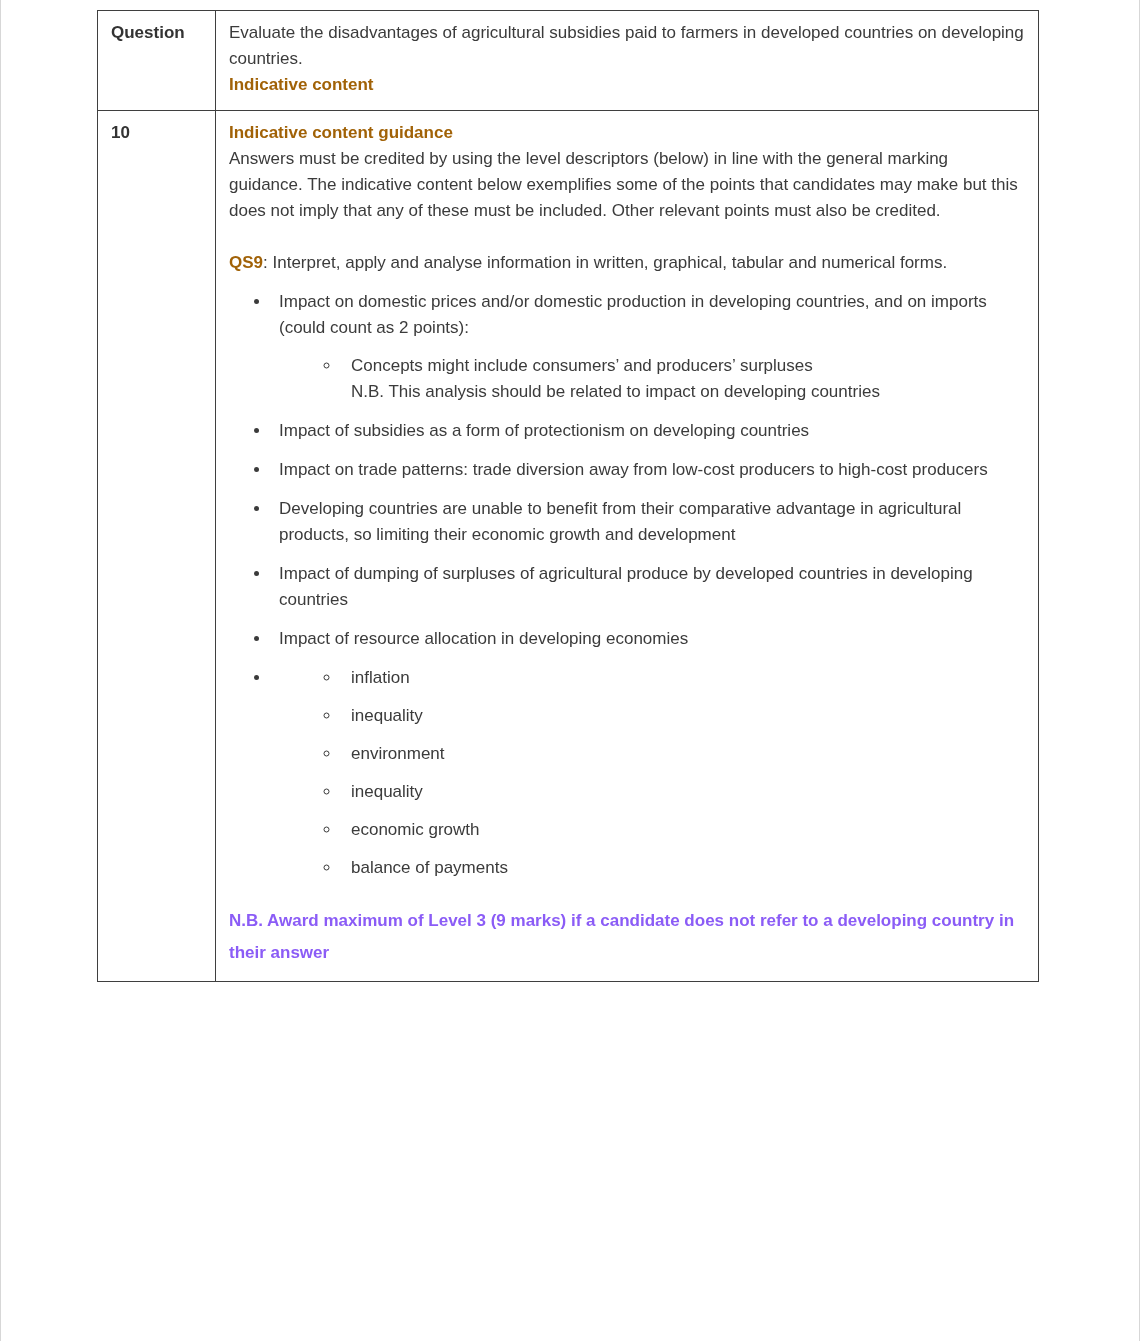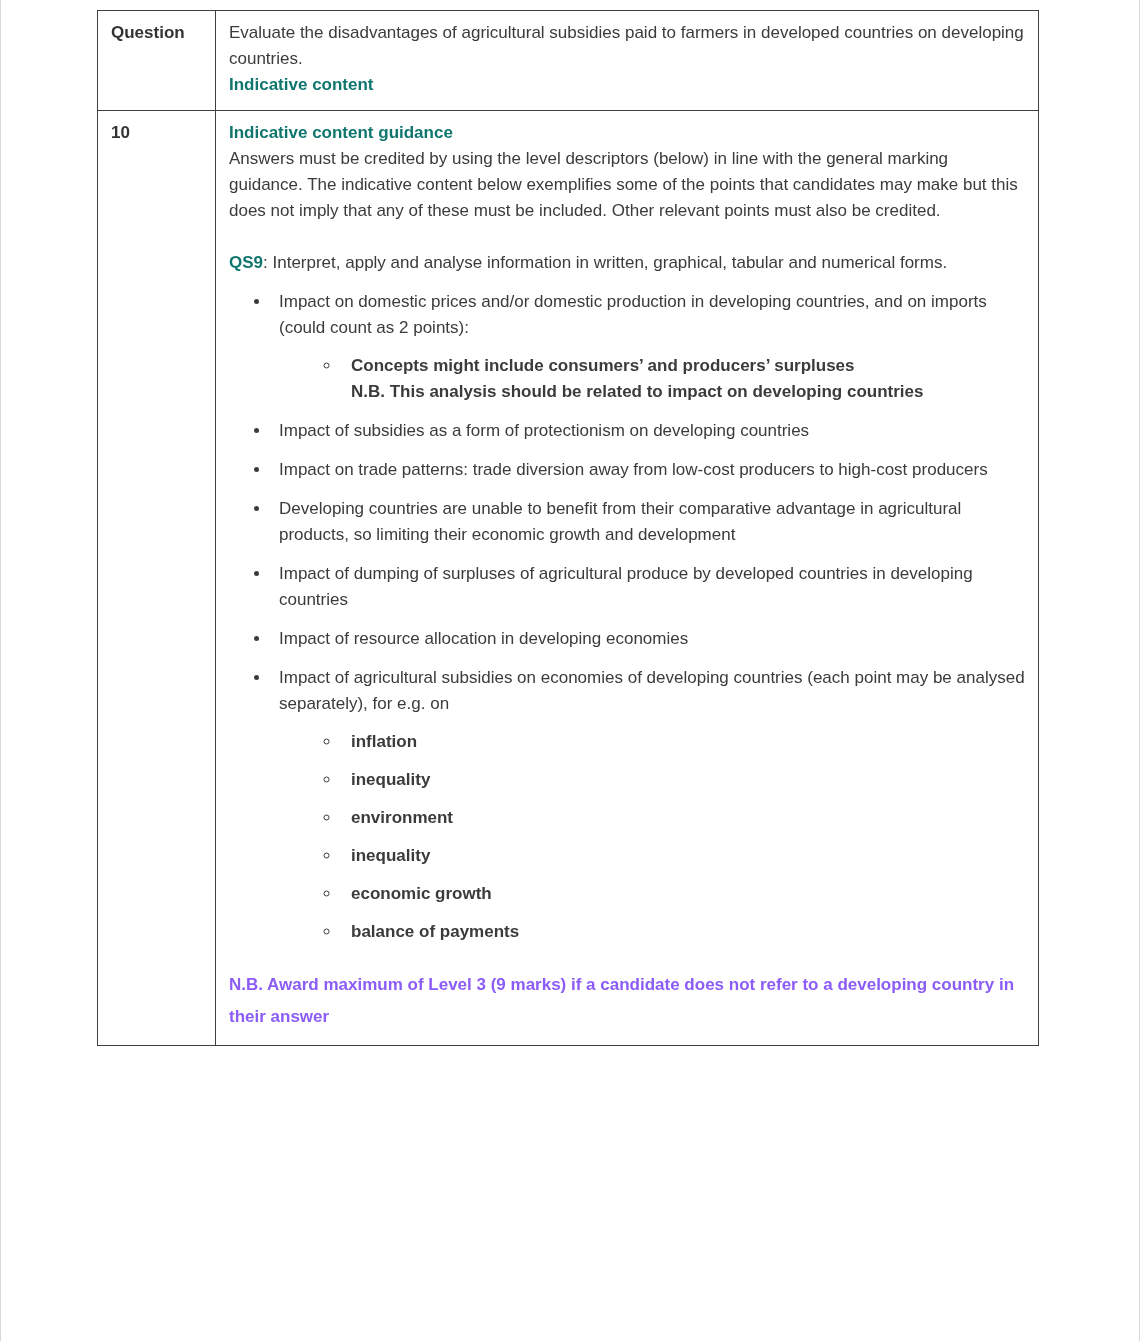--- a/index.html
+++ b/index.html
@@ -38,21 +38,21 @@
     font-weight: bold;
     color: #333333;
   }
 
   .hdr-row {
     border-bottom: 1.5px solid #3f3f3f;
   }
 
   .bold {
     font-weight: bold;
-    color: #0f766e;
+    color: #a16207;
   }
 
   .q-indicative-label {
     margin-top: 26px;
   }
 
   .para {
     margin: 0 0 0 0;
   }
 
@@ -68,21 +68,20 @@
 
   ul.main-list > li {
     margin: 13px 0;
     padding-left: 8px;
   }
 
   ul.sub-list {
     list-style: circle;
     padding-left: 62px;
     margin: 12px 0 0 0;
-    font-weight: bold;
   }
 
   ul.sub-list > li {
     margin: 12px 0;
     padding-left: 10px;
     white-space: pre-line;
   }
 
   .nb-note {
     margin-top: 24px;
@@ -134,21 +133,20 @@
         <li>
           <span>Developing countries are unable to benefit from their comparative advantage in agricultural products, so limiting their economic growth and development</span>
         </li>
         <li>
           <span>Impact of dumping of surpluses of agricultural produce by developed countries in developing countries</span>
         </li>
         <li>
           <span>Impact of resource allocation in developing economies</span>
         </li>
         <li>
-          <span>Impact of agricultural subsidies on economies of developing countries (each point may be analysed separately), for e.g. on</span>
           <ul class="sub-list">
             <li>inflation</li>
             <li>inequality</li>
             <li>environment</li>
             <li>inequality</li>
             <li>economic growth</li>
             <li>balance of payments</li>
           </ul>
         </li>
       </ul>

